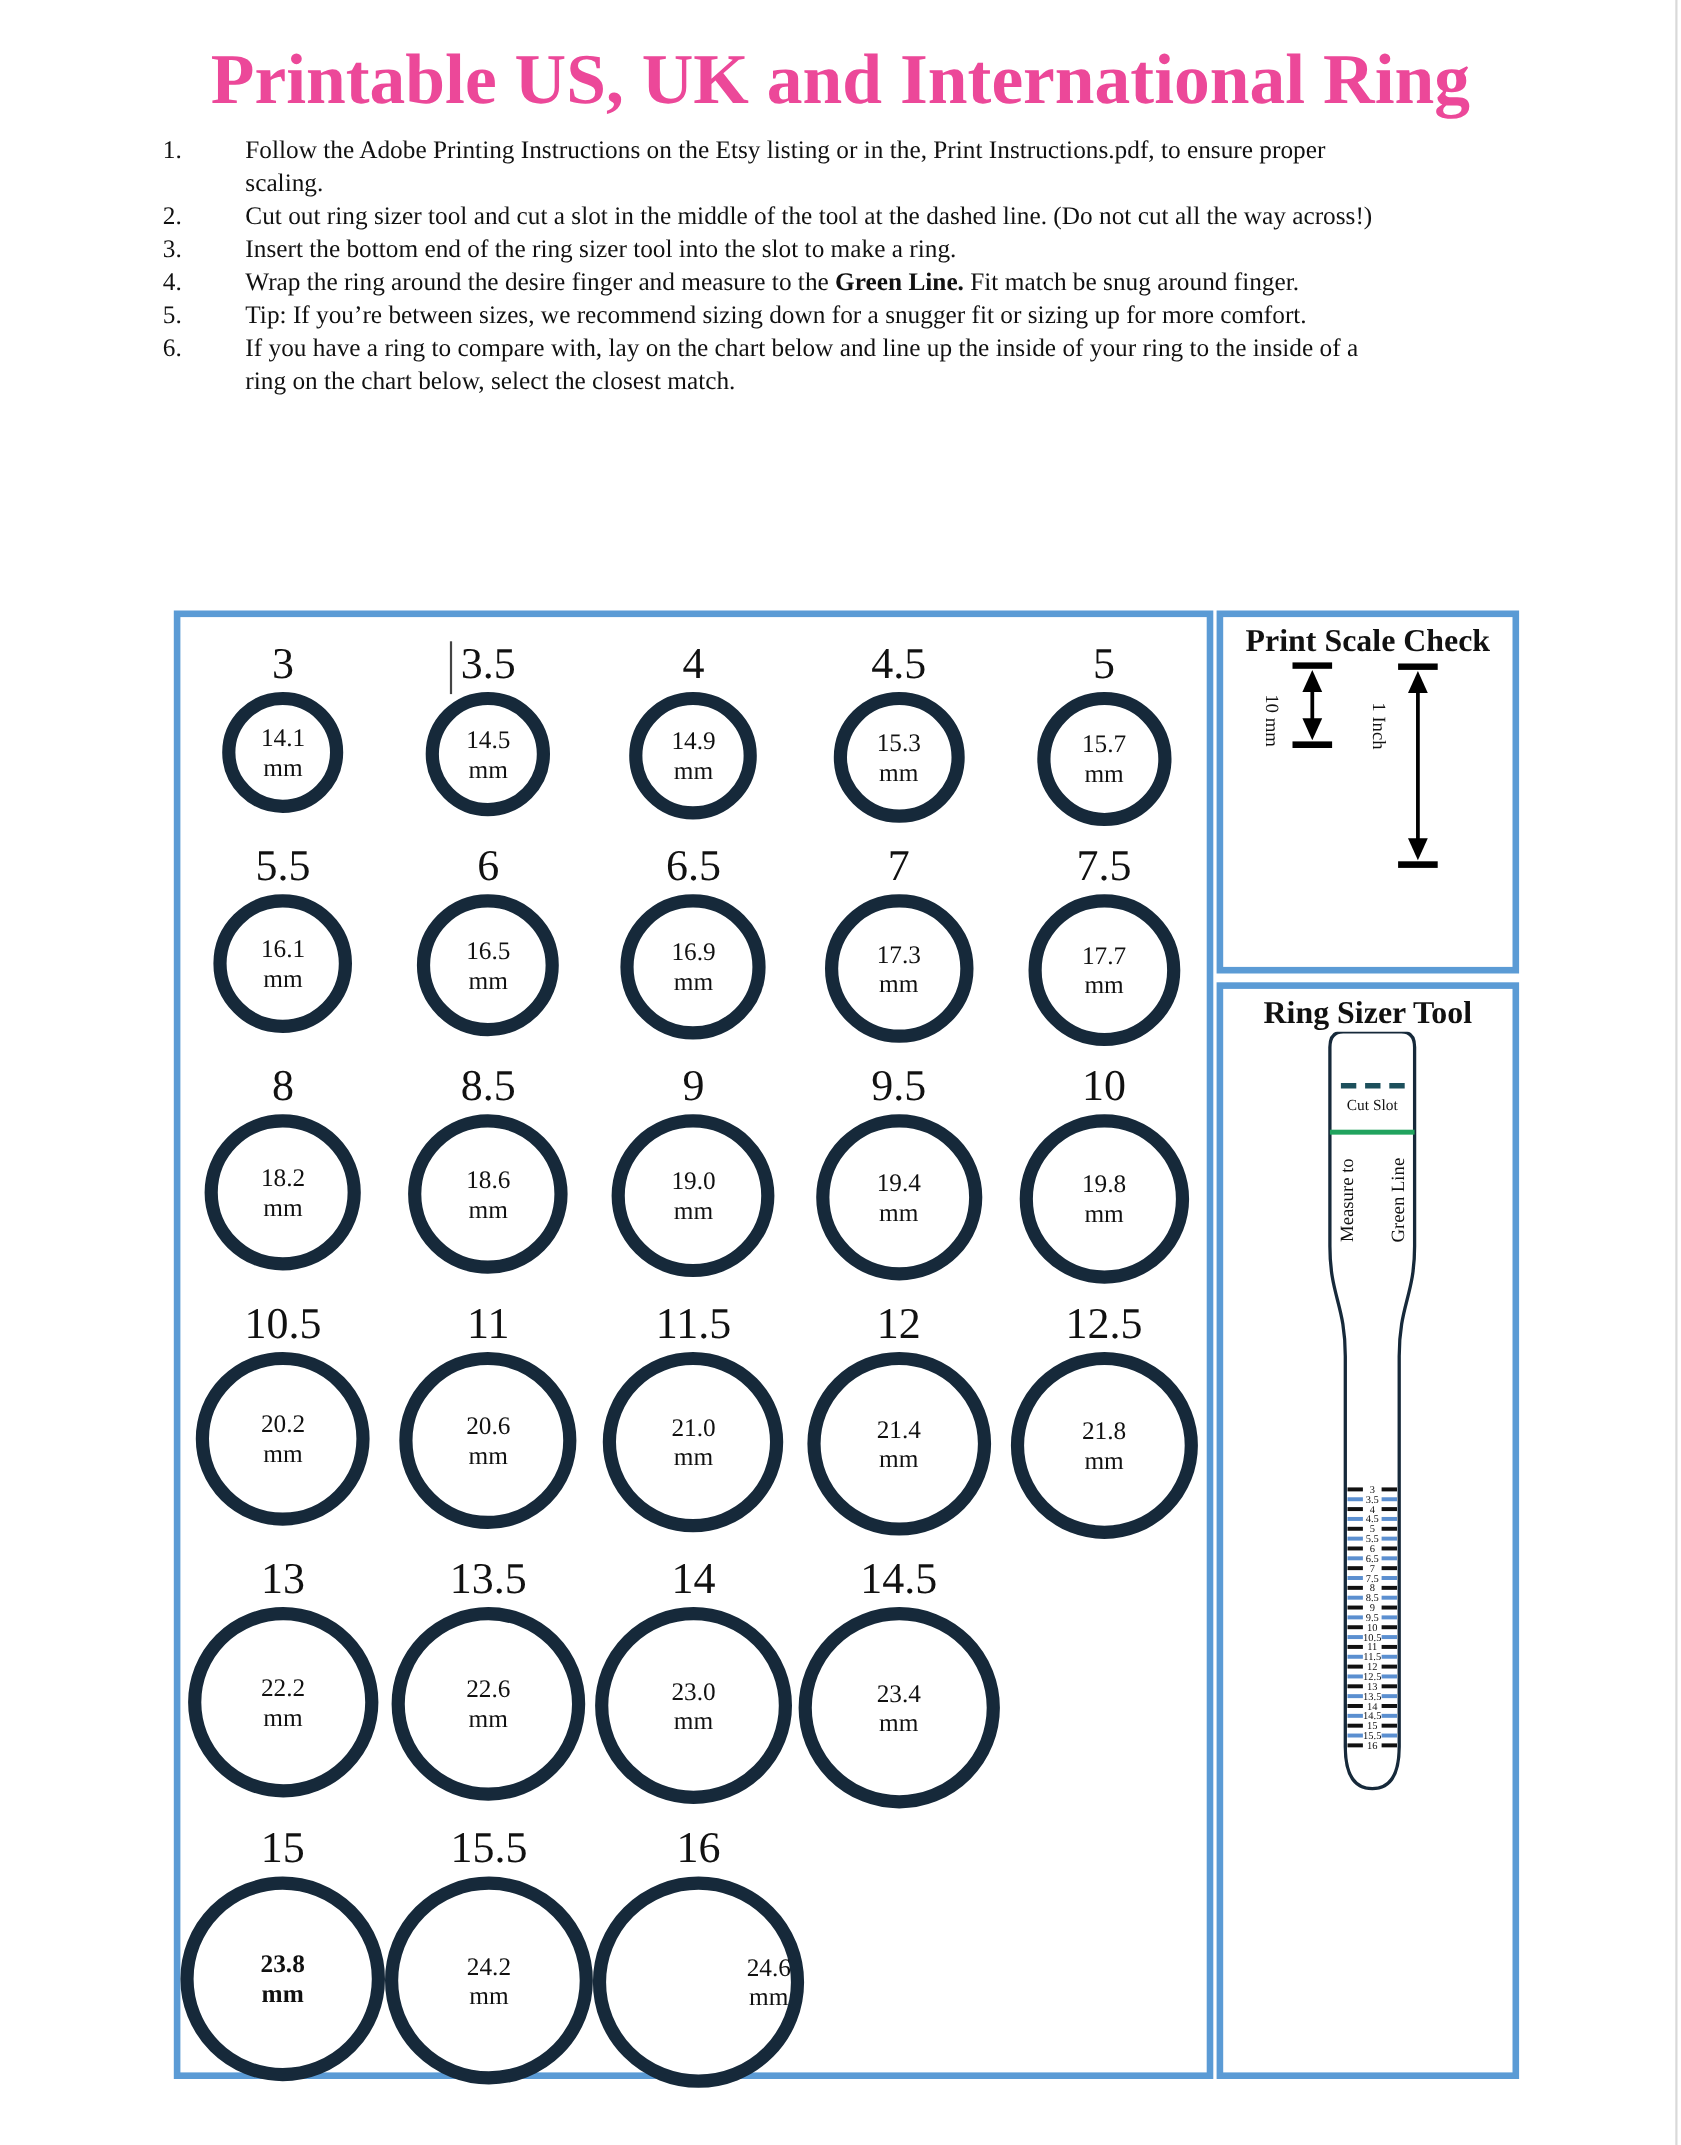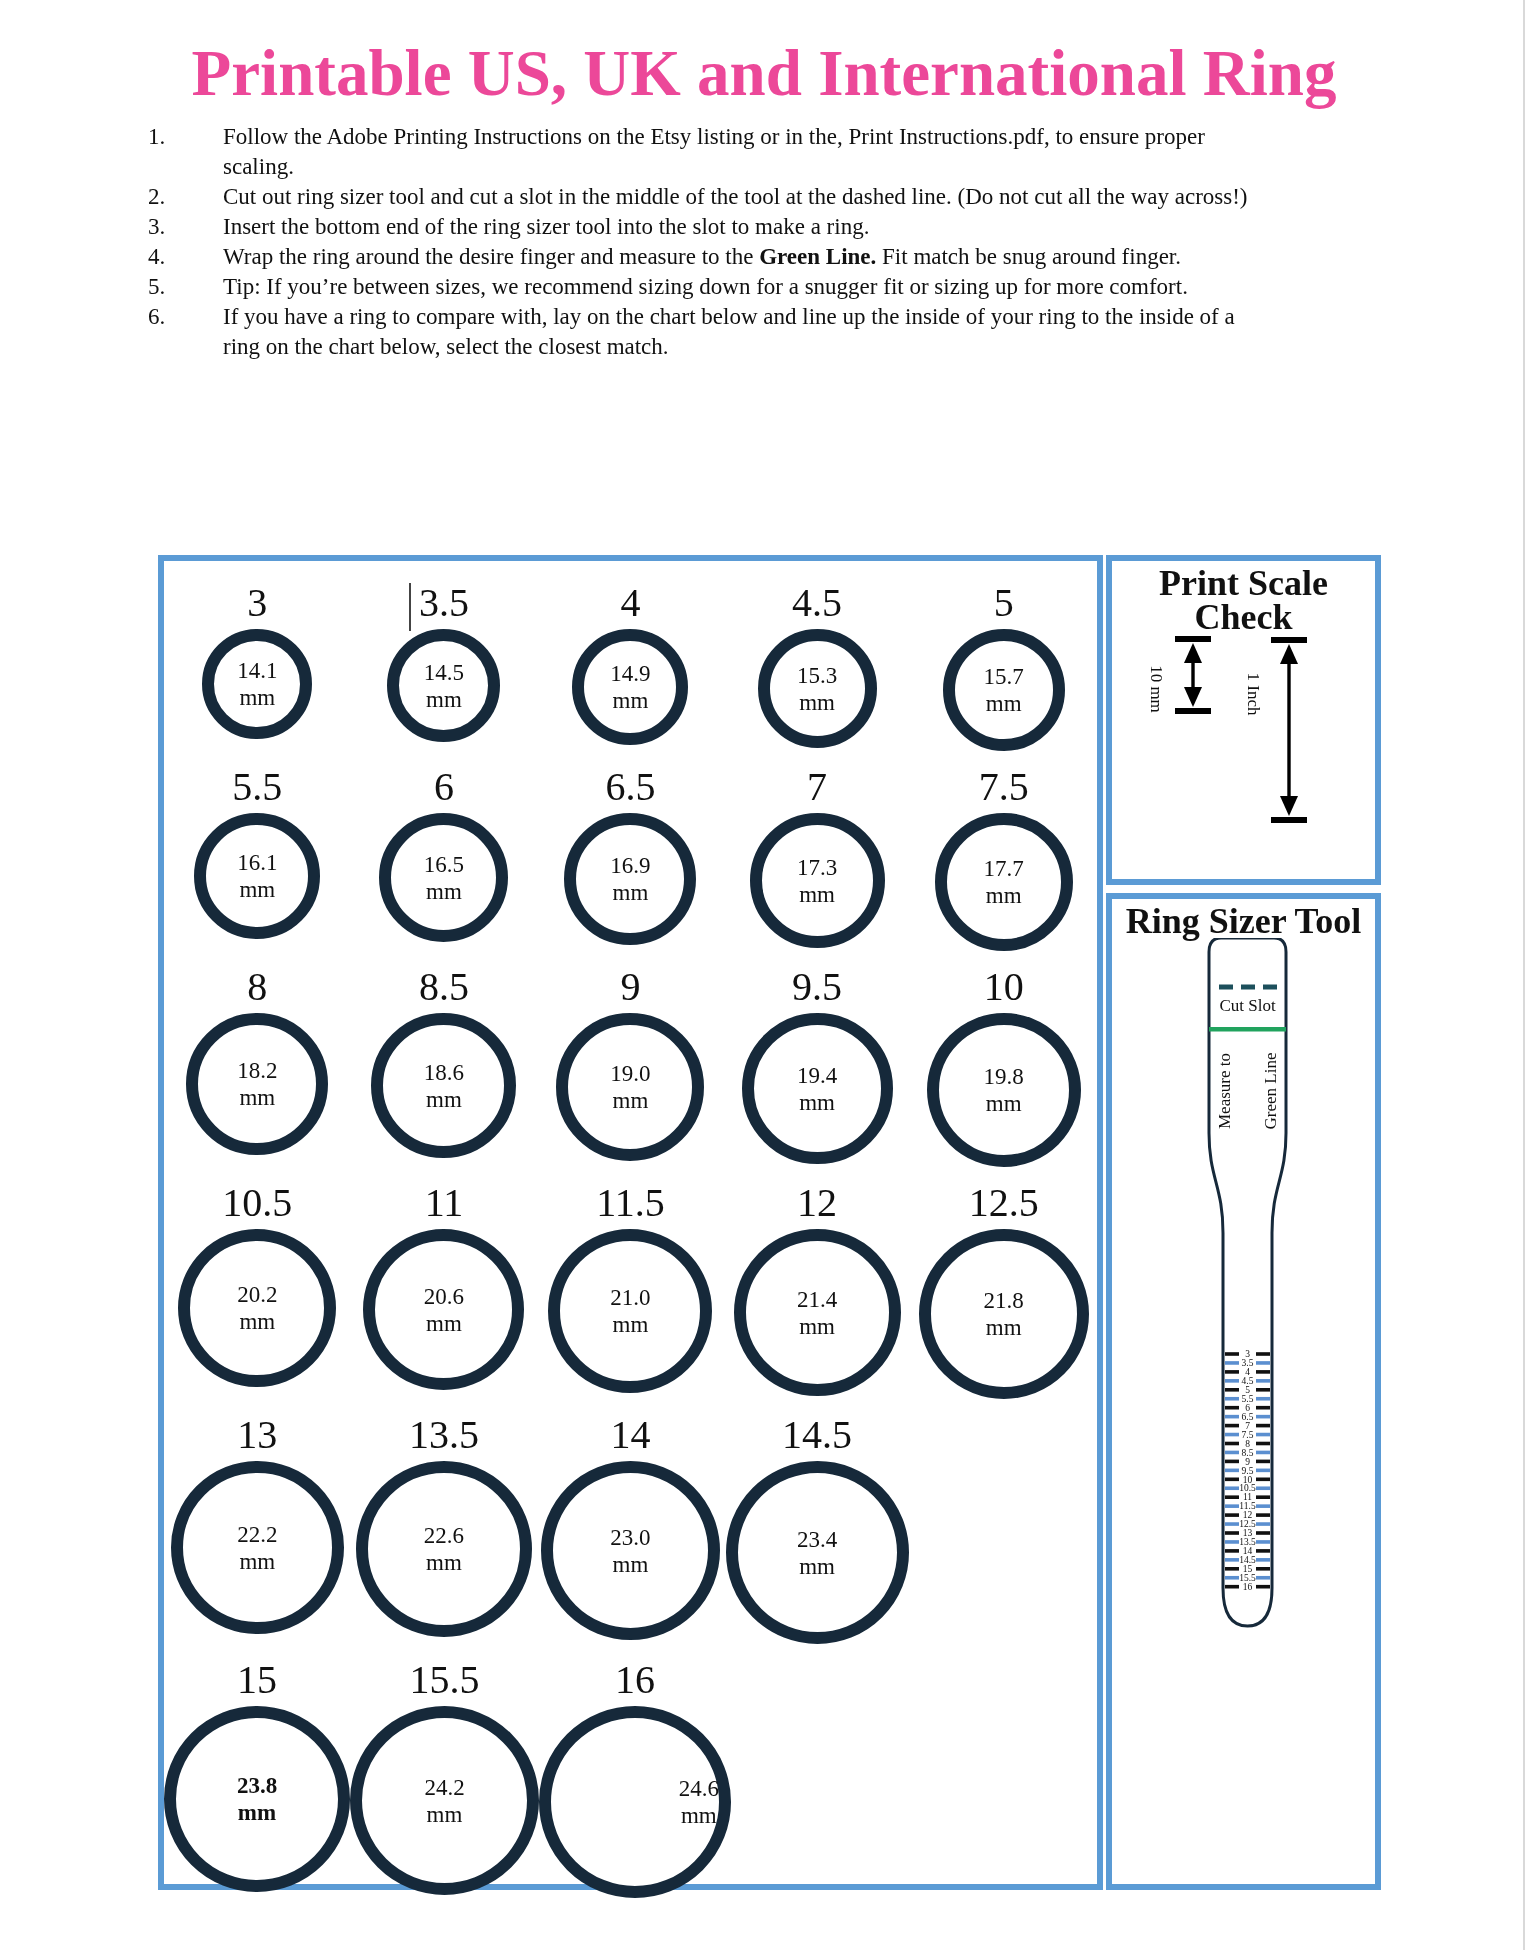--- a/index.html
+++ b/index.html
@@ -48,36 +48,36 @@
     border:12px solid var(--ring-navy);border-radius:50%;box-sizing:border-box;
     display:flex;align-items:center;justify-content:center;background:#fff;
   }
   .ring-mm{font-size:23px;line-height:27px;text-align:center;}
 
   
   .side-col{display:flex;flex-direction:column;gap:8px;width:275px;}
   .scale-box{
     height:318px;border:6px solid var(--box-border);background:#fff;
   }
-  .box-title{font-weight:bold;font-size:36px;text-align:center;margin-top:5px;line-height:34px;}
+  .box-title{font-weight:bold;font-size:29px;text-align:center;margin-top:5px;line-height:34px;}
   .scale-body{position:relative;height:270px;}
   .vlabel{
     position:absolute;font-size:17px;white-space:nowrap;color:#111;
   }
   .vlabel.cw{transform:translate(-50%,-50%) rotate(90deg);}
   .arrow-svg{position:absolute;}
 
   .tool-box{
     flex:1;border:6px solid var(--box-border);background:#fff;
   }
   .tool-body{position:relative;width:263px;height:920px;}
   #tool-svg{position:absolute;left:0;top:0;display:block;}
   .tool-label-cutslot{
     position:absolute;left:0;width:271px;top:57px;text-align:center;
-    font-size:17px;line-height:22px;
+    font-size:14px;line-height:22px;
   }
   .tool-vlabel{position:absolute;font-size:17px;white-space:nowrap;
     transform:translate(-50%,-50%) rotate(-90deg);}
 </style>
 </head>
 <body>
 
 <h1 class="title">
   <span>Printable US, UK and International Ring</span>
 </h1>

